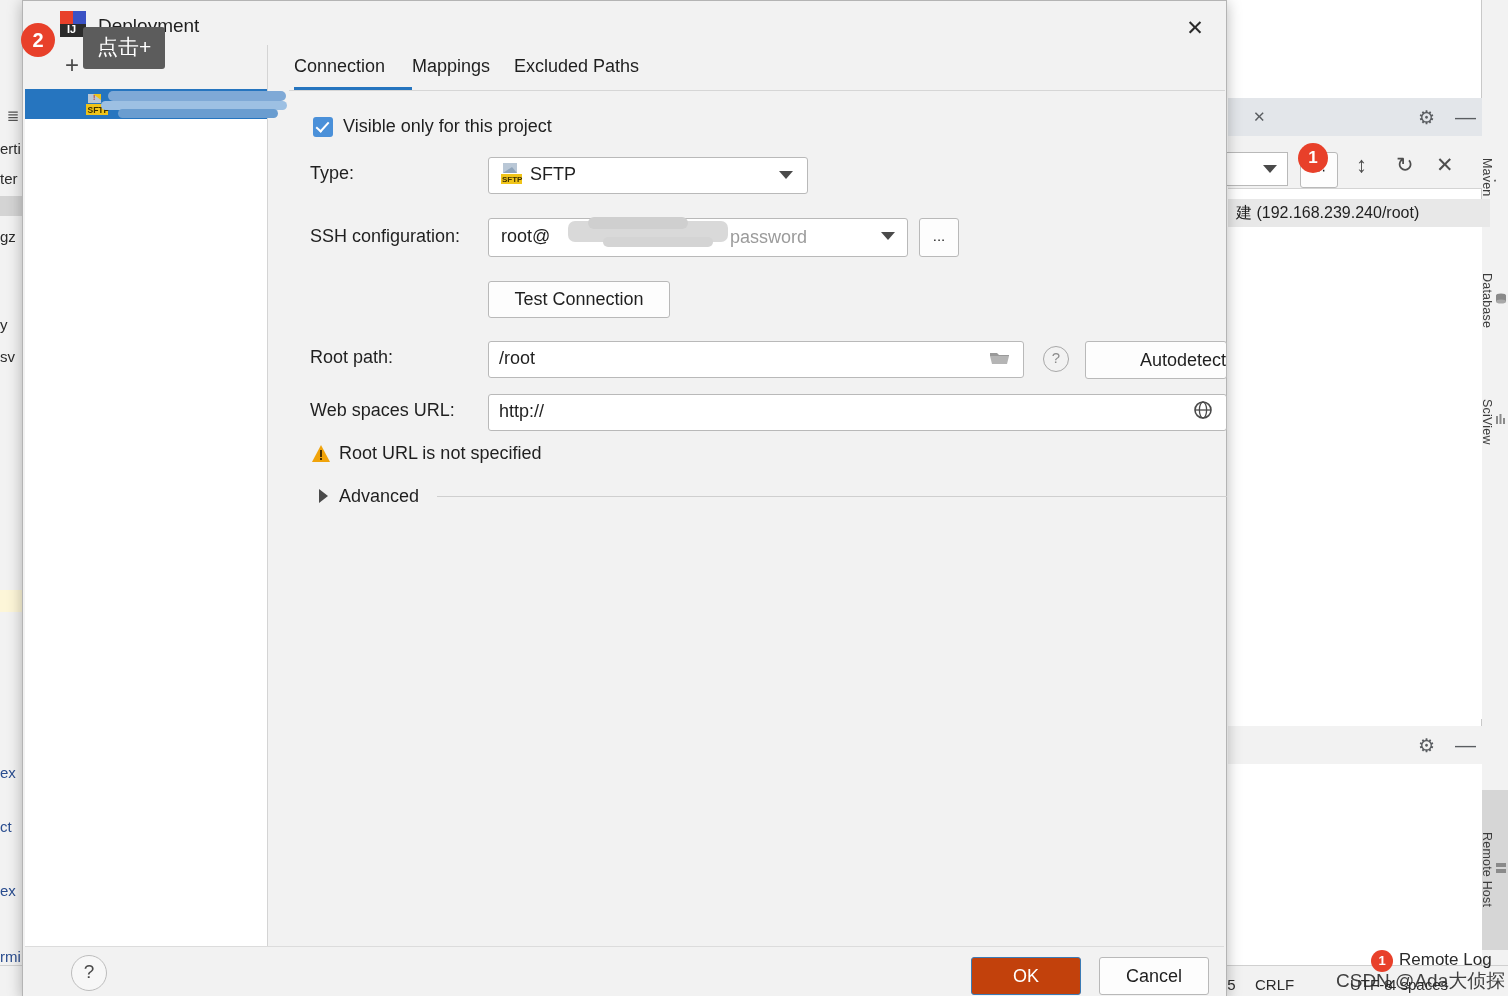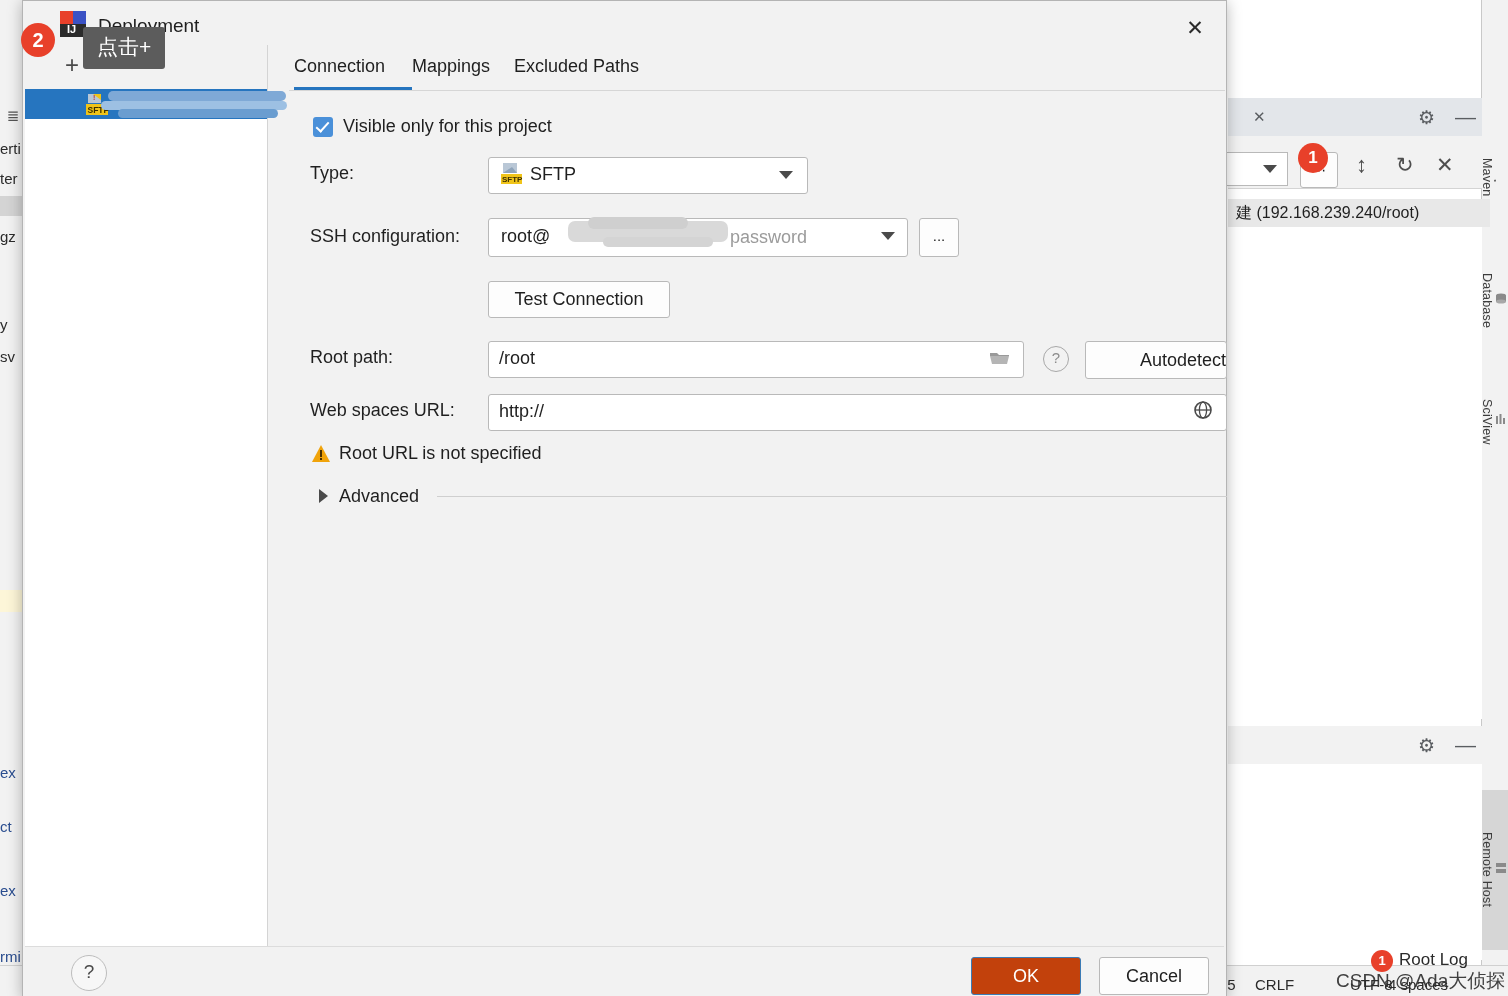--- a/index.html
+++ b/index.html
@@ -172,21 +172,21 @@
   <div class="server-row" style="left:1228px;top:199px;width:254px;height:28px;line-height:28px;padding-left:8px;">建 (192.168.239.240/root)</div>
   <div class="panel-body" style="left:1228px;top:227px;width:254px;height:492px;"></div>
 
   <div class="panel-header" style="left:1228px;top:726px;width:254px;height:38px;background:#f2f2f2;"></div>
   <div class="panel-btn" style="left:1418px;top:736px;font-size:19px;">⚙</div>
   <div class="panel-btn" style="left:1455px;top:734px;font-size:21px;">—</div>
   <div class="panel-body" style="left:1228px;top:764px;width:254px;height:196px;"></div>
 
   <div class="statusbar" style="width:1508px;"></div>
   <div class="badge" style="left:1371px;top:950px;width:22px;height:22px;line-height:22px;font-size:13px;">1</div>
-  <div class="sb-item" style="left:1399px;top:950px;font-size:17px;">Root Log</div>
+  <div class="sb-item" style="left:1399px;top:950px;font-size:17px;">Remote Log</div>
   <div class="watermark" style="left:1336px;top:968px;">CSDN @Ada大侦探</div>
   <div class="sb-item" style="left:1219px;top:976px;">15</div>
   <div class="sb-item" style="left:1255px;top:976px;">CRLF</div>
   <div class="sb-item" style="left:1318px;top:976px;margin-left:32px;">UTF-8</div>
   <div class="sb-item" style="left:1388px;top:976px;">4 spaces</div>
 </div>
 
 <div id="dialog">
 
   <span class="ij-logo">

